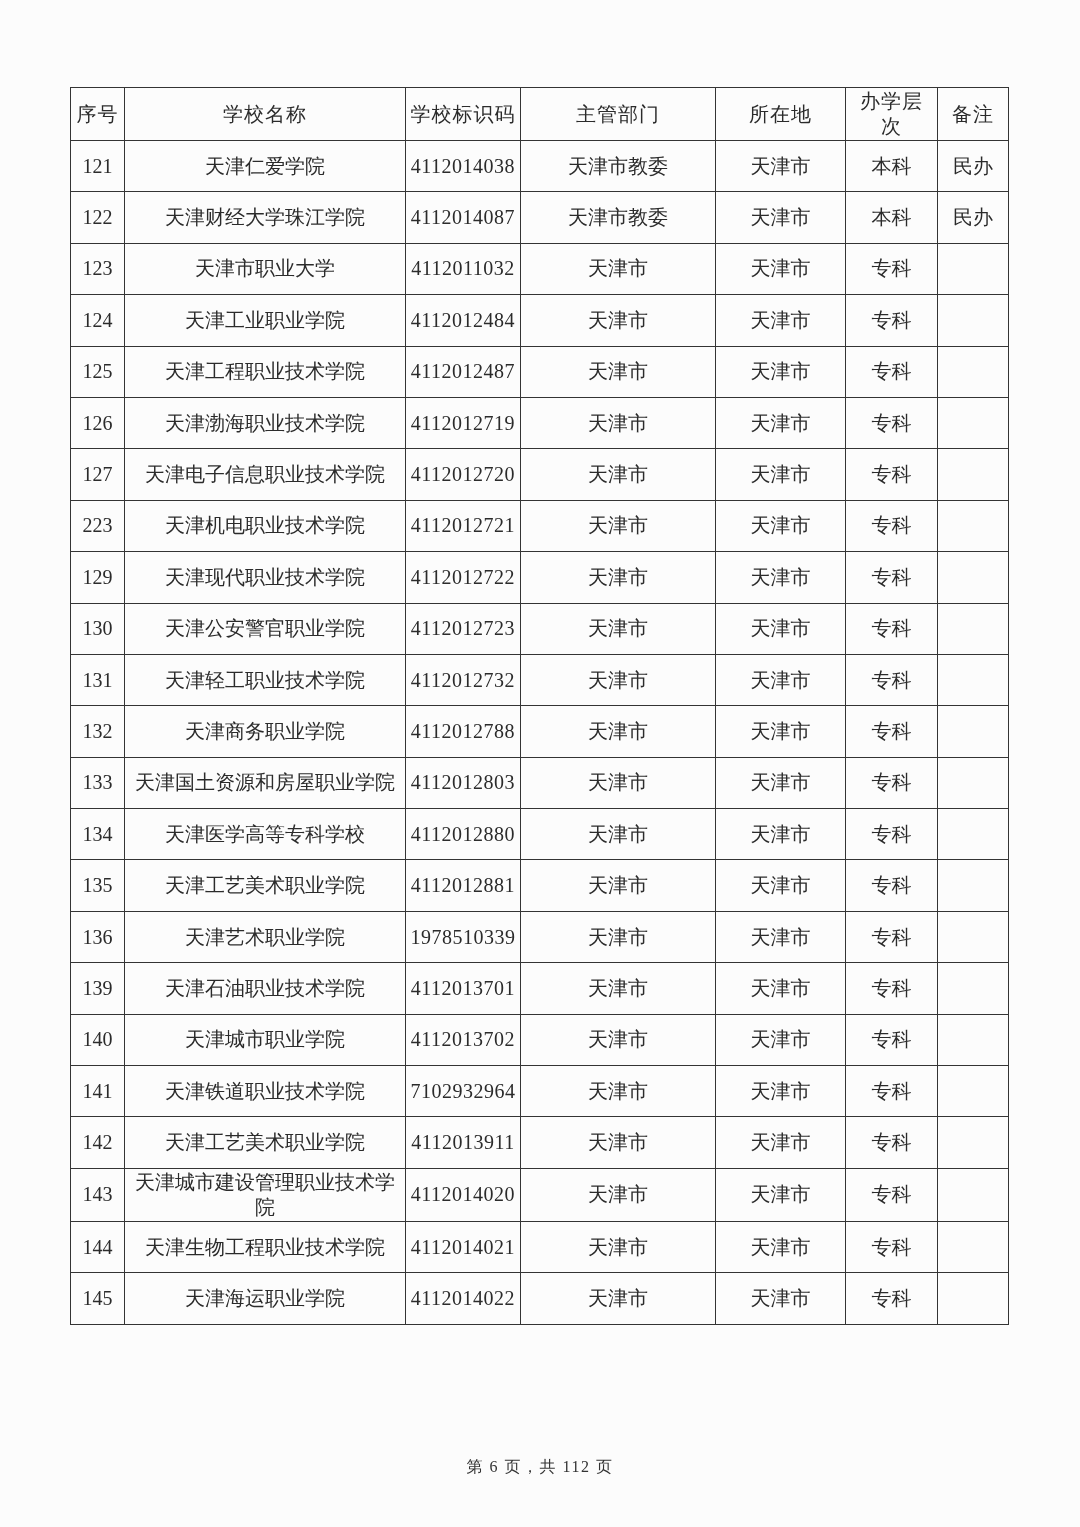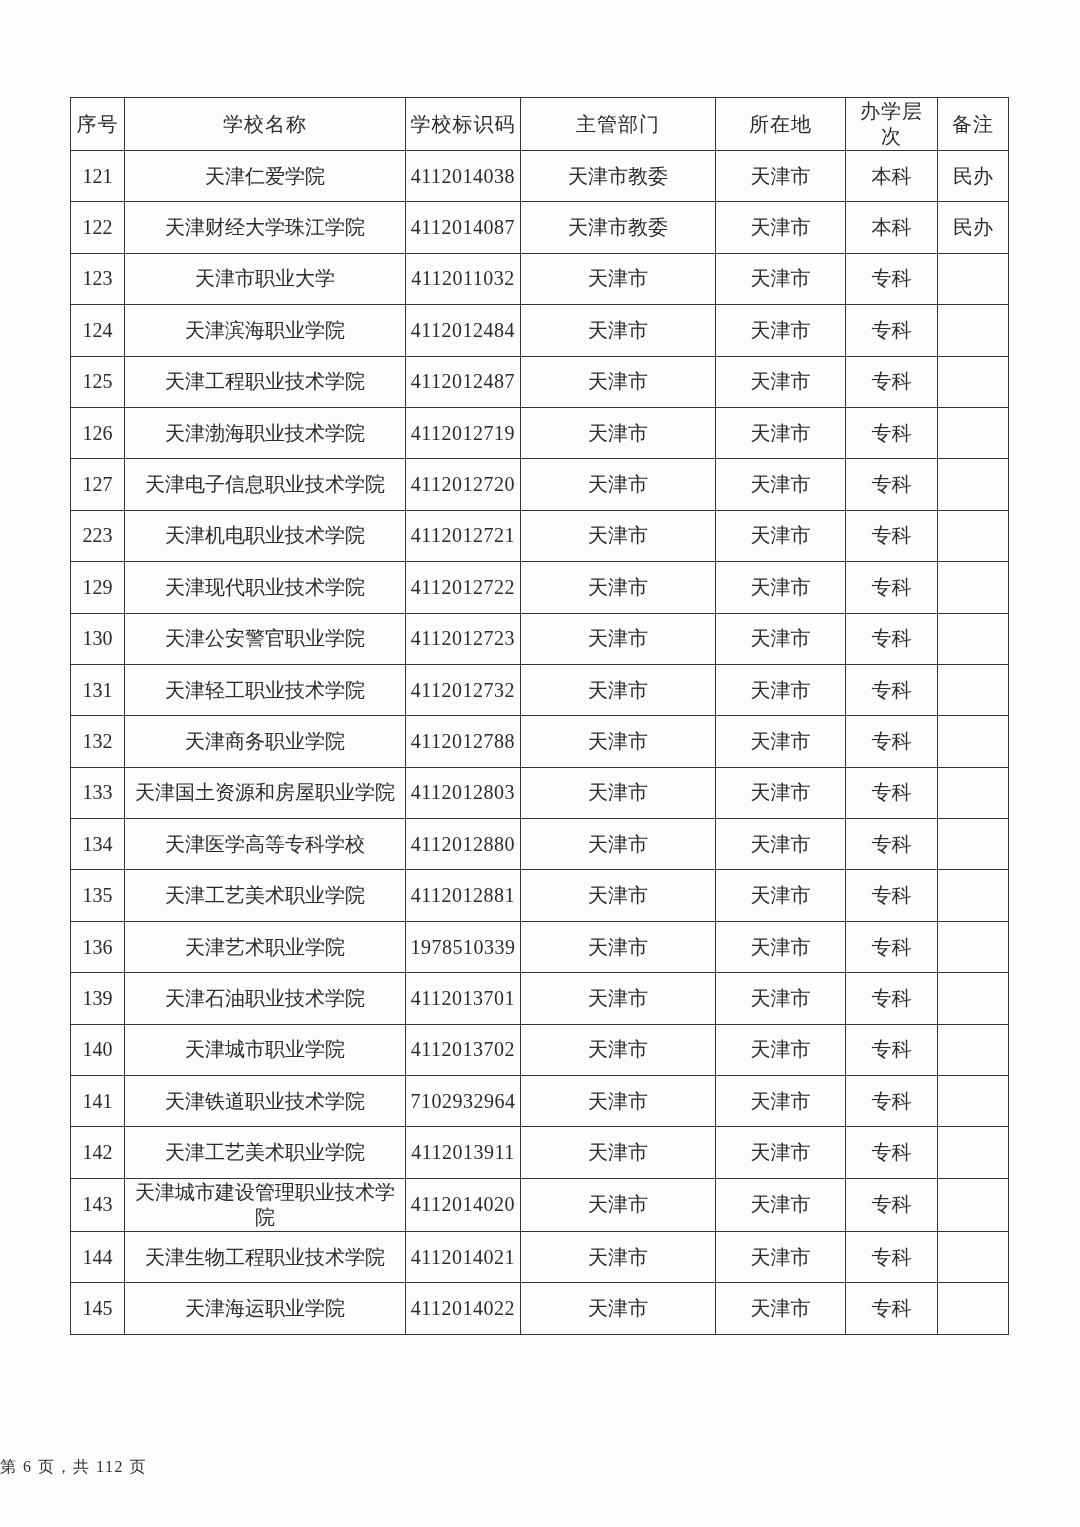--- a/index.html
+++ b/index.html
@@ -11,21 +11,21 @@
   .page {
     position: relative;
     width: 1080px;
     height: 1527px;
     background: #fcfcfc;
     overflow: hidden;
   }
   table.school-table {
     position: absolute;
     left: 70px;
-    top: 97px;
+    top: 87px;
     width: 938px;
     border-collapse: collapse;
     table-layout: fixed;
   }
   .school-table th,
   .school-table td {
     border: 1.6px solid #343434;
     text-align: center;
     vertical-align: middle;
     font-size: 20px;
@@ -36,21 +36,21 @@
   }
   .school-table thead tr { height: 50px; }
   .school-table thead th { font-weight: normal; letter-spacing: 1px; }
   .school-table tbody tr { height: 51.4px; }
   .school-table td.cell-code { letter-spacing: 0.5px; }
   .page-footer {
     position: absolute;
     top: 1457px;
     left: 0;
     width: 100%;
-    text-align: left;
+    text-align: center;
     font-size: 16px;
     letter-spacing: 1.5px;
     color: #333333;
   }
 </style>
 </head>
 <body>
 
 <div class="page">
 
@@ -98,21 +98,21 @@
           <td class="cell-no">123</td>
           <td class="cell-name">天津市职业大学</td>
           <td class="cell-code">4112011032</td>
           <td class="cell-dept">天津市</td>
           <td class="cell-loc">天津市</td>
           <td class="cell-level">专科</td>
           <td class="cell-note"></td>
         </tr>
         <tr>
           <td class="cell-no">124</td>
-          <td class="cell-name">天津滨海职业学院</td>
+          <td class="cell-name">天津工业职业学院</td>
           <td class="cell-code">4112012484</td>
           <td class="cell-dept">天津市</td>
           <td class="cell-loc">天津市</td>
           <td class="cell-level">专科</td>
           <td class="cell-note"></td>
         </tr>
         <tr>
           <td class="cell-no">125</td>
           <td class="cell-name">天津工程职业技术学院</td>
           <td class="cell-code">4112012487</td>

